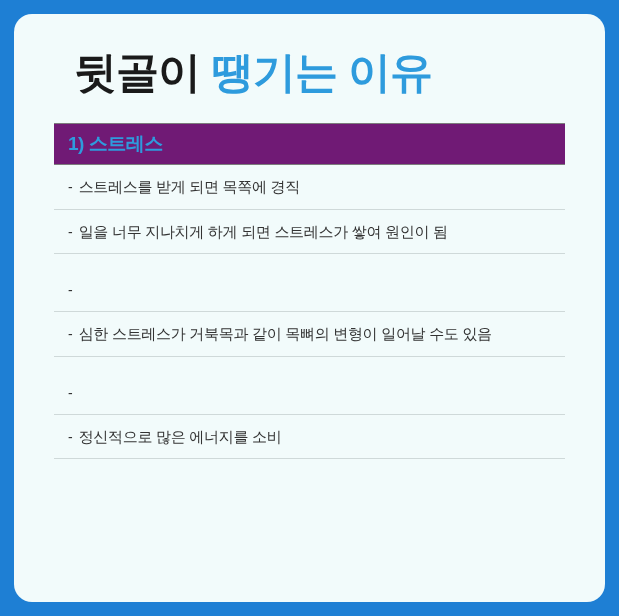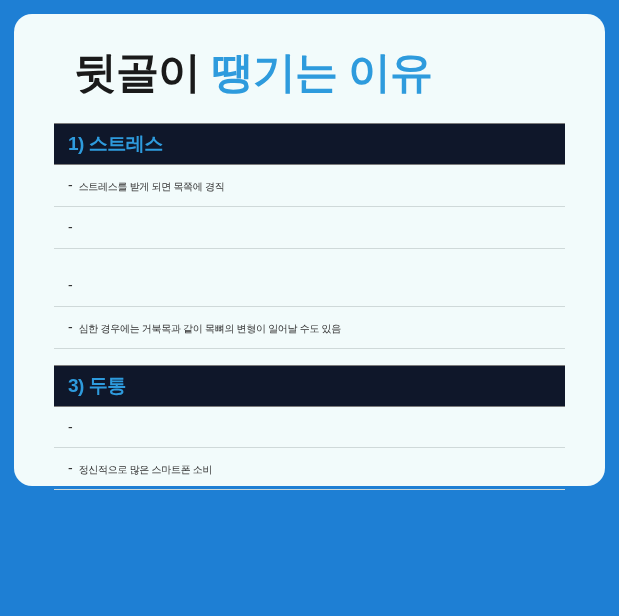--- a/index.html
+++ b/index.html
@@ -11,21 +11,21 @@
     height: 616px;
     background: #1e7fd4;
     font-family: "Liberation Sans", sans-serif;
     overflow: hidden;
   }
   .card {
     position: absolute;
     left: 14px;
     top: 14px;
     width: 591px;
-    height: 472px;
+    height: 588px;
     background: #f2fbfb;
     border-radius: 18px;
     box-sizing: border-box;
     padding: 34px 40px 20px 40px;
   }
   .title {
     font-size: 43px;
     font-weight: bold;
     letter-spacing: -1px;
     line-height: 1.15;
@@ -35,21 +35,21 @@
   .title .dark {
     color: #1a1a1a;
   }
   .title .accent {
     color: #2e9bdd;
   }
   .section {
     margin-bottom: 4px;
   }
   .section-head {
-    background: #0f172a;
+    background: #701a75;
     border-top: 1px solid #7c7c7c;
     border-bottom: 1px solid #7c7c7c;
     padding: 7px 0 7px 14px;
     box-sizing: border-box;
   }
   .section-head-text {
     color: #2e9bdd;
     font-size: 19px;
     font-weight: bold;
     letter-spacing: -0.5px;
@@ -65,21 +65,21 @@
     border-bottom: 1px solid #cfd9d9;
   }
   .dash {
     color: #333333;
     font-size: 14px;
     margin-right: 6px;
     line-height: 1.2;
   }
   .bullet-text {
     color: #333333;
-    font-size: 10px;
+    font-size: 15px;
     letter-spacing: -0.3px;
     line-height: 1.3;
   }
   .sec-gap {
     height: 12px;
   }
 </style>
 </head>
 <body>
 
@@ -92,43 +92,41 @@
   <div class="section">
     <div class="section-head">
       <span class="section-head-text">1) 스트레스</span>
     </div>
     <div class="bullet-row">
       <span class="dash">-</span>
       <span class="bullet-text">스트레스를 받게 되면 목쪽에 경직</span>
     </div>
     <div class="bullet-row">
       <span class="dash">-</span>
+      <span class="bullet-text">일을 너무 지나치게 하게 되면 스트레스가 쌓여 원인이 됨</span>
     </div>
   </div>
 
   <div class="sec-gap"></div>
 
   <div class="section">
     <div class="bullet-row">
       <span class="dash">-</span>
     </div>
     <div class="bullet-row">
       <span class="dash">-</span>
-      <span class="bullet-text">심한 경우에는 거북목과 같이 목뼈의 변형이 일어날 수도 있음</span>
+      <span class="bullet-text">심한 스트레스가 거북목과 같이 목뼈의 변형이 일어날 수도 있음</span>
     </div>
   </div>
 
   <div class="sec-gap"></div>
 
   <div class="section">
-    <div class="section-head">
-      <span class="section-head-text">3) 두통</span>
-    </div>
     <div class="bullet-row">
       <span class="dash">-</span>
     </div>
     <div class="bullet-row">
       <span class="dash">-</span>
-      <span class="bullet-text">정신적으로 많은 스마트폰 소비</span>
+      <span class="bullet-text">정신적으로 많은 에너지를 소비</span>
     </div>
   </div>
 
 </div>
 
 </body></html>

